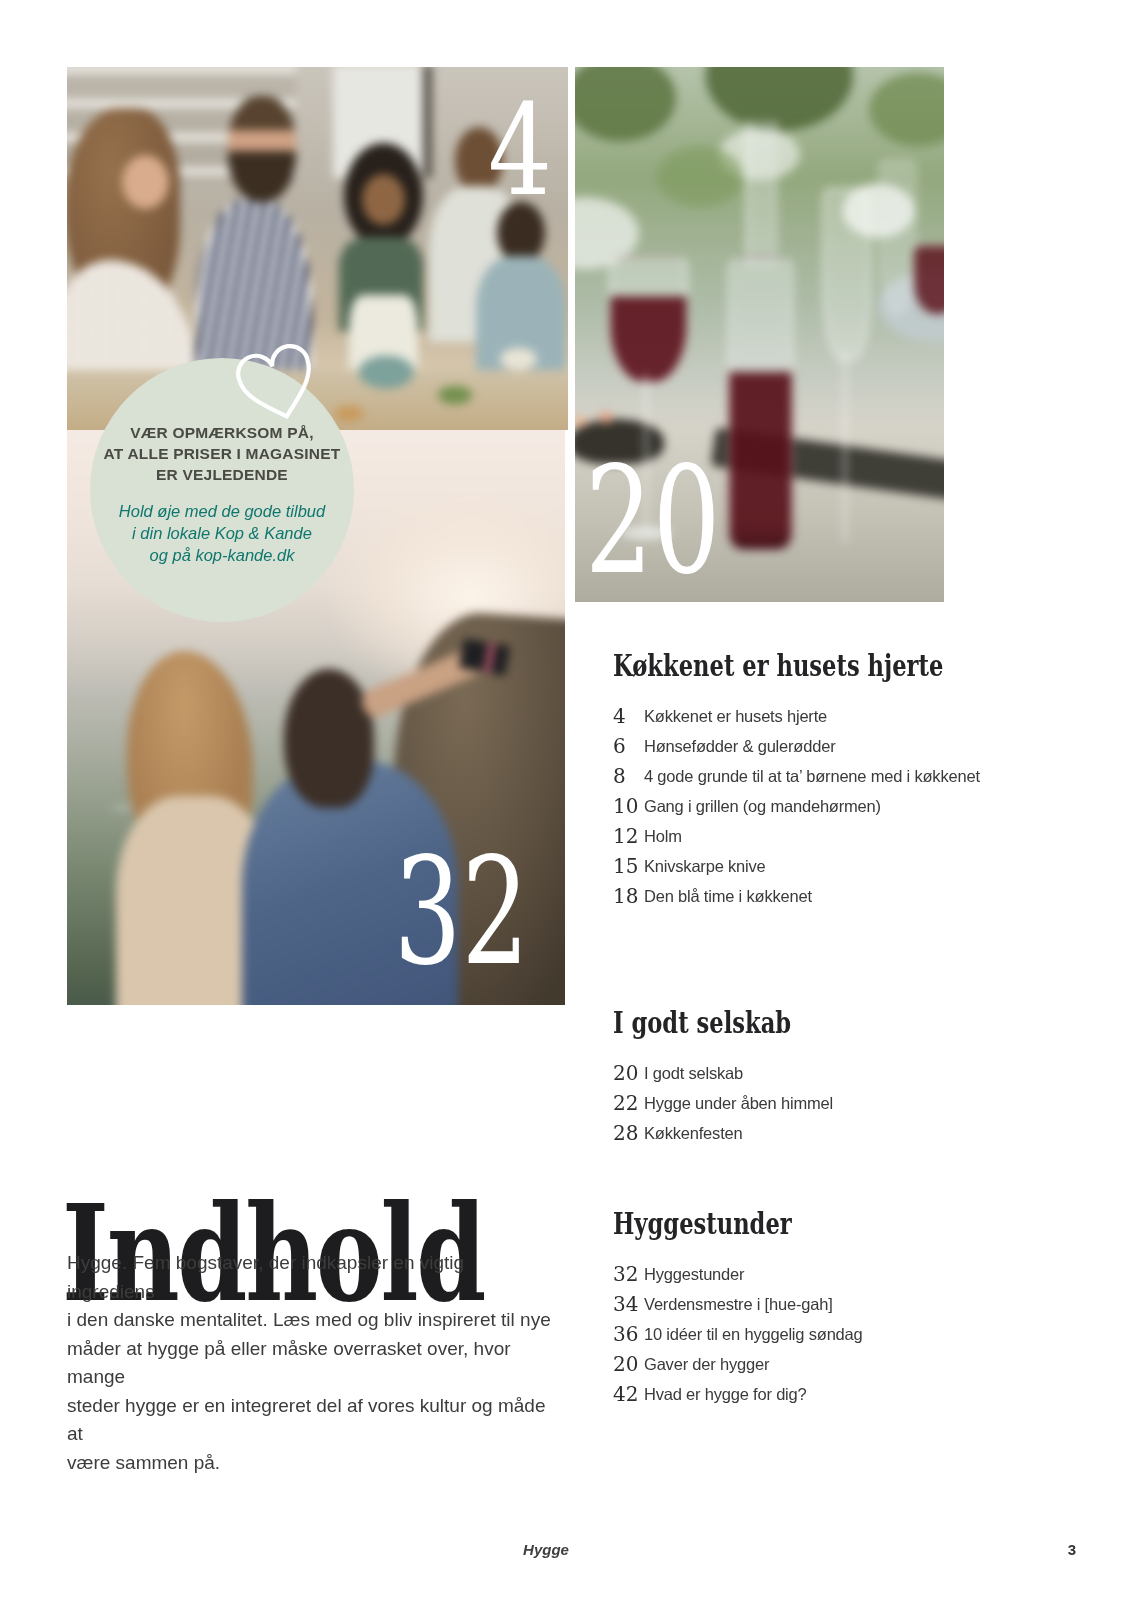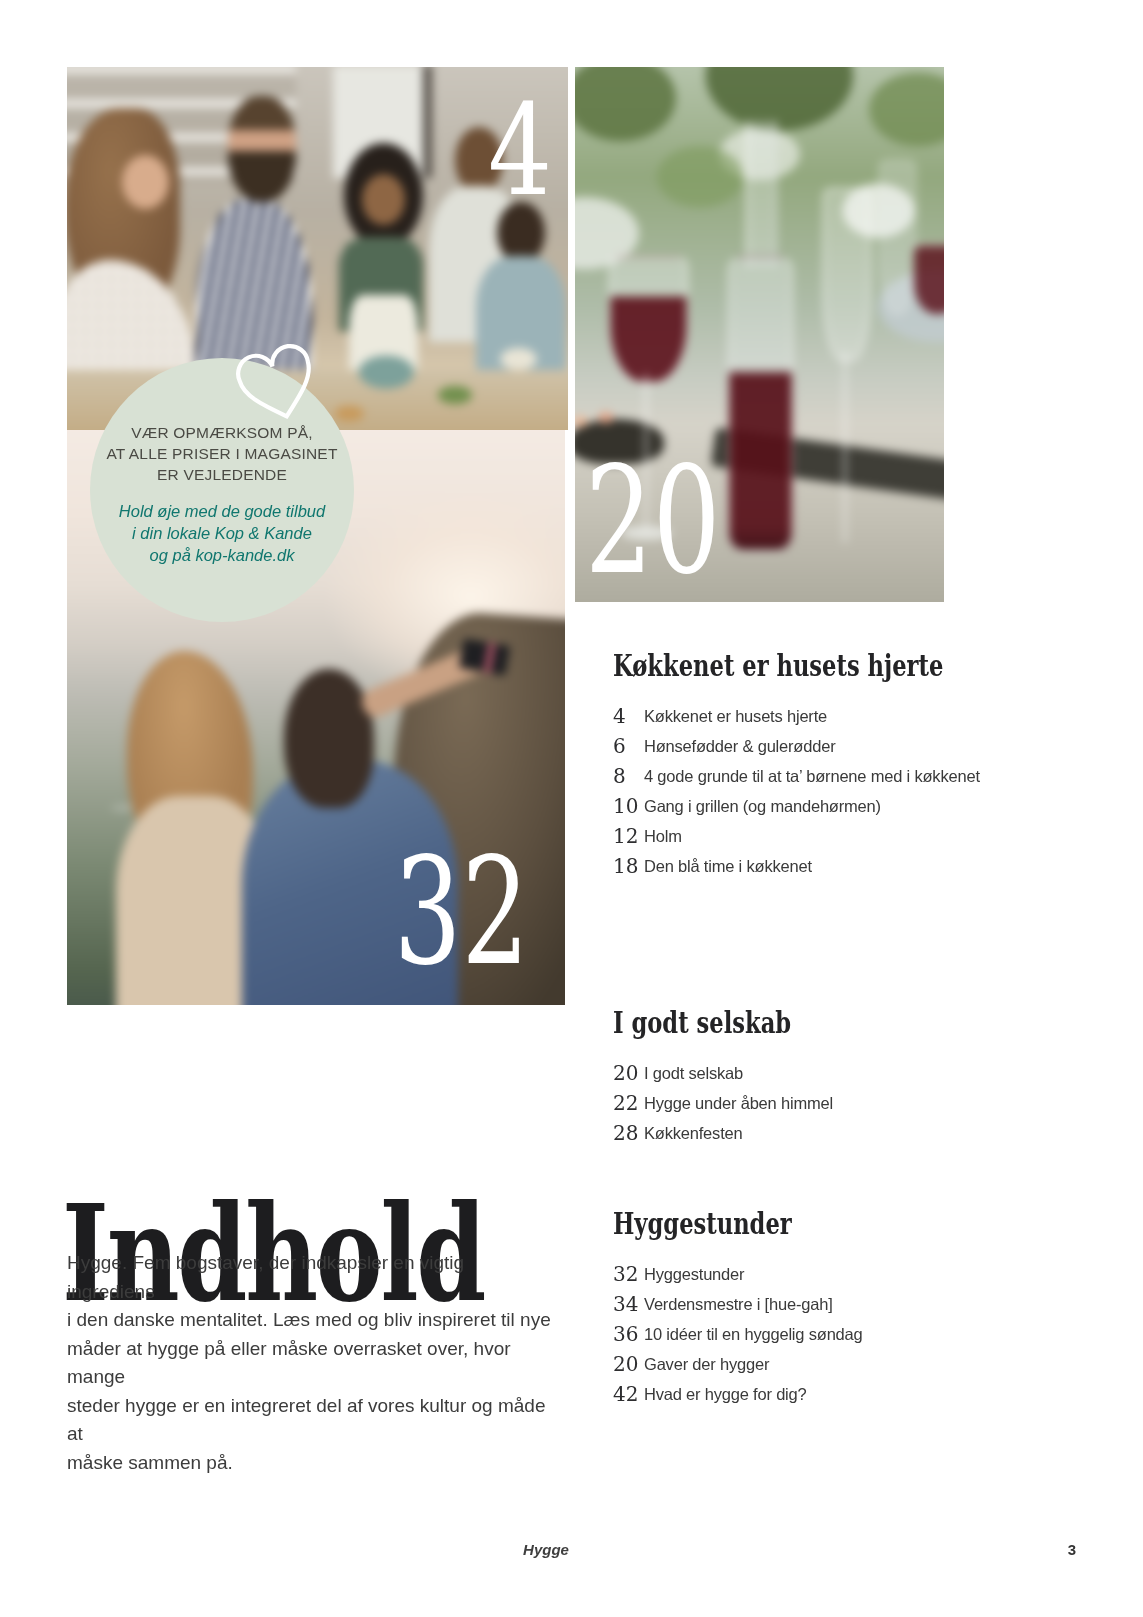--- a/index.html
+++ b/index.html
@@ -105,21 +105,21 @@
   
   .photo-num{position:absolute;color:#fff;font-family:"DejaVu Serif",serif;line-height:.95;z-index:5;}
   .num-4{right:16px;top:24px;font-size:126px;transform:scaleX(.8);transform-origin:right top;}
   .num-20{left:10px;bottom:10px;font-size:148px;transform:scaleX(.72);transform-origin:left bottom;}
   .num-32{right:36px;bottom:22px;font-size:148px;transform:scaleX(.72);transform-origin:right bottom;}
 
   
   .badge{position:absolute;left:90px;top:358px;width:264px;height:264px;border-radius:50%;
     background:#d8e1d4;z-index:6;display:flex;flex-direction:column;align-items:center;
     text-align:center;padding-top:64px;box-sizing:border-box;}
-  .badge-notice{font-size:15.5px;line-height:21px;letter-spacing:.2px;color:#4a4a44;font-weight:normal;}
+  .badge-notice{font-size:15.5px;line-height:21px;letter-spacing:.2px;color:#4a4a44;font-weight:bold;}
   .badge-promo{margin-top:15px;font-style:italic;font-size:16.5px;line-height:22px;color:#0f766e;}
   .heart{position:absolute;left:236px;top:346px;width:84px;height:80px;z-index:7;transform:rotate(-16deg);}
 
   
   .intro-title{position:absolute;left:62px;top:1100px;font-family:"DejaVu Serif",serif;font-weight:bold;
     font-size:132px;line-height:1;letter-spacing:-3px;color:#1d1d1f;transform:scaleX(.76);transform-origin:left top;}
   .intro-body{position:absolute;left:67px;top:1249px;width:490px;font-size:19px;line-height:28.5px;color:#3c3c3c;}
 
   
   .toc{position:absolute;left:613px;top:0;width:360px;height:1216px;}
@@ -220,21 +220,21 @@
         <div>og på kop-kande.dk</div>
       </div>
   </div>
 
   <h1 class="intro-title">Indhold</h1>
   <div class="intro-body">
       <div>Hygge. Fem bogstaver, der indkapsler en vigtig ingrediens</div>
       <div>i den danske mentalitet. Læs med og bliv inspireret til nye</div>
       <div>måder at hygge på eller måske overrasket over, hvor mange</div>
       <div>steder hygge er en integreret del af vores kultur og måde at</div>
-      <div>måske sammen på.</div>
+      <div>være sammen på.</div>
     </div>
 
   <div class="toc">
       <div class="toc-section">
         <h2 class="toc-heading">Køkkenet er husets hjerte</h2>
         <div class="toc-row">
           <span class="toc-page">4</span>
           <span class="toc-label">Køkkenet er husets hjerte</span>
         </div>
         <div class="toc-row">
@@ -247,20 +247,24 @@
         </div>
         <div class="toc-row">
           <span class="toc-page">10</span>
           <span class="toc-label">Gang i grillen (og mandehørmen)</span>
         </div>
         <div class="toc-row">
           <span class="toc-page">12</span>
           <span class="toc-label">Holm</span>
         </div>
         <div class="toc-row">
+          <span class="toc-page">15</span>
+          <span class="toc-label">Knivskarpe knive</span>
+        </div>
+        <div class="toc-row">
           <span class="toc-page">18</span>
           <span class="toc-label">Den blå time i køkkenet</span>
         </div>
       </div>
       <div class="toc-section">
         <h2 class="toc-heading">I godt selskab</h2>
         <div class="toc-row">
           <span class="toc-page">20</span>
           <span class="toc-label">I godt selskab</span>
         </div>

